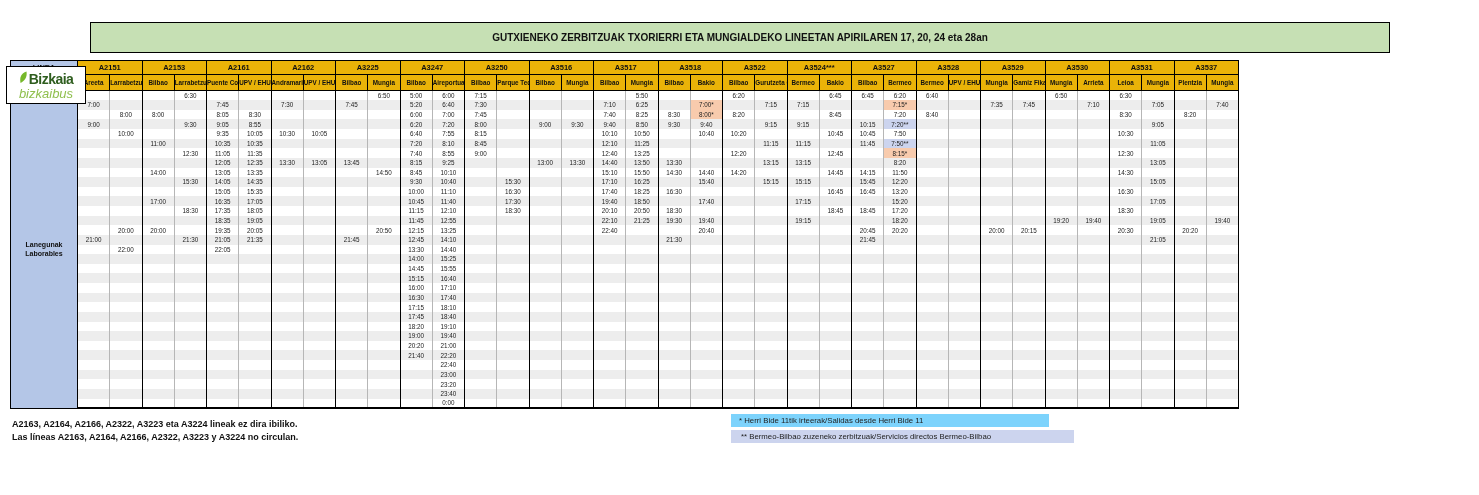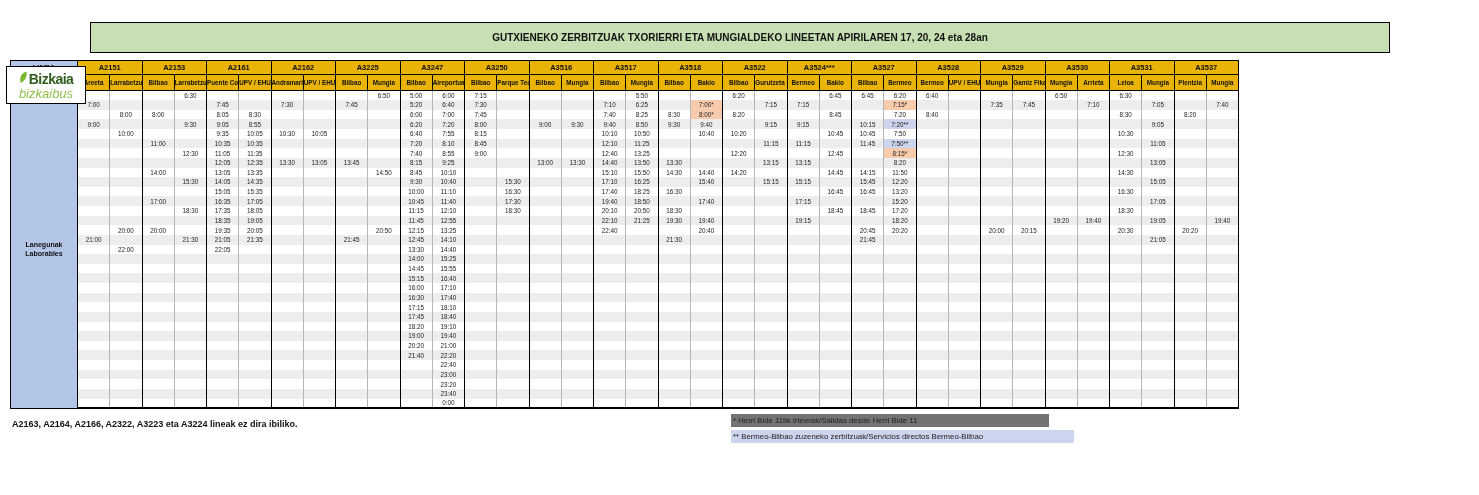--- a/index.html
+++ b/index.html
@@ -35,22 +35,22 @@
     vertical-align:middle; line-height:9px; }
   tbody tr:last-child td { border-bottom:2px solid #000; }
   td.hl-o { background:#f8cbad; }
   td.hl-b { background:#ccd4ee; }
 
   .note-left { position:absolute; left:12px; top:418px; }
   .note-left div { font-size:9px; font-weight:bold; color:#111; line-height:13px; }
 
   .legend { position:absolute; left:731px; top:414px; }
   .legend .lg { font-size:7.8px; color:#222; line-height:11px; margin-bottom:3px; }
-  .lg-o { background:#737373; display:inline-block; min-width:318px; padding:1px 2px; }
-  .lg-b { background:#ccd4ee; display:inline-block; min-width:343px; padding:1px 2px; }
+  .lg-o { background:#7dd3fc; display:inline-block; min-width:318px; padding:1px 8px; }
+  .lg-b { background:#ccd4ee; display:inline-block; min-width:343px; padding:1px 10px; }
   .lg-p { display:inline-block; padding:1px 2px; }
 </style>
 </head>
 <body>
 
 <div class="page">
 
   <div class="logo-box">
     <div class="logo-row">
       <span>
@@ -1426,20 +1426,21 @@
           <td class="time gstart"></td>
           <td class="time"></td>
           <td class="time gstart"></td>
           <td class="time lastcol"></td>
         </tr>
       </tbody>
   </table>
 
   <div class="note-left">
     <div>A2163, A2164, A2166, A2322, A3223 eta A3224 lineak ez dira ibiliko.</div>
+    <div>Las líneas A2163, A2164, A2166, A2322, A3223 y A3224 no circulan.</div>
   </div>
 
   <div class="legend">
     <div class="lg"><span class="lg-o">* Herri Bide 11tik irteerak/Salidas desde Herri Bide 11</span></div>
     <div class="lg"><span class="lg-b">** Bermeo-Bilbao zuzeneko zerbitzuak/Servicios directos Bermeo-Bilbao</span></div>
   </div>
 
 </div>
 
 </body></html>

